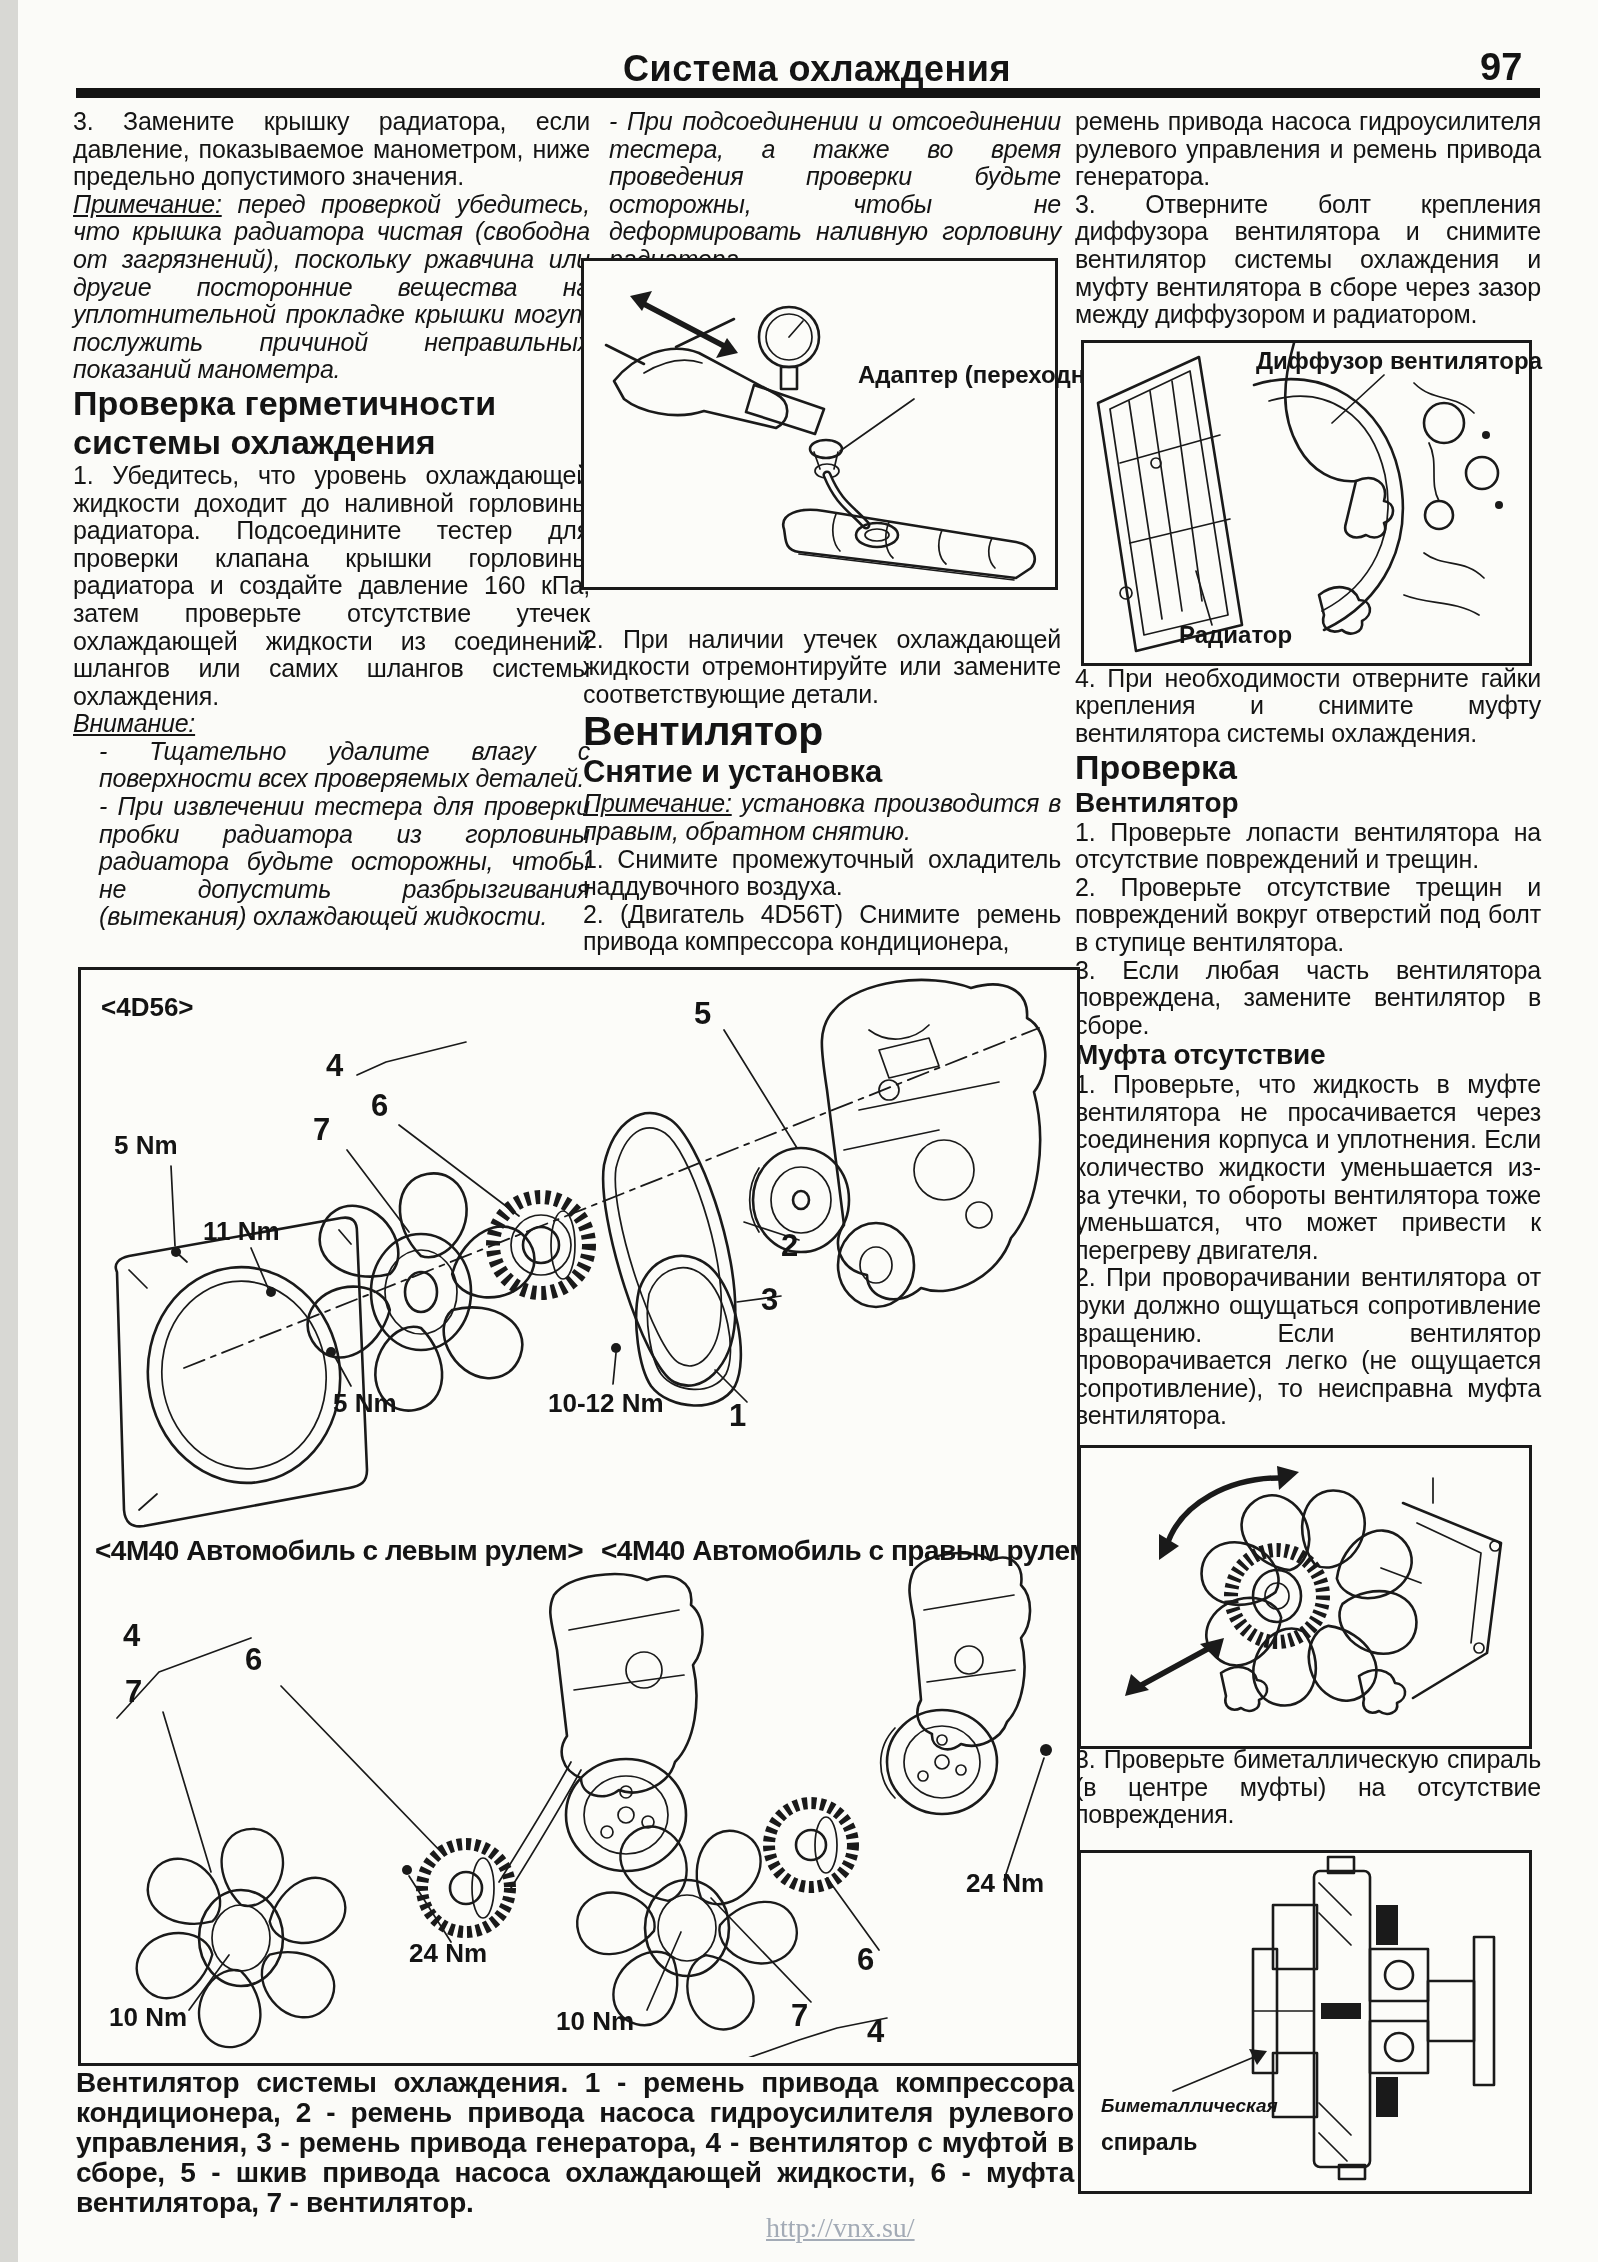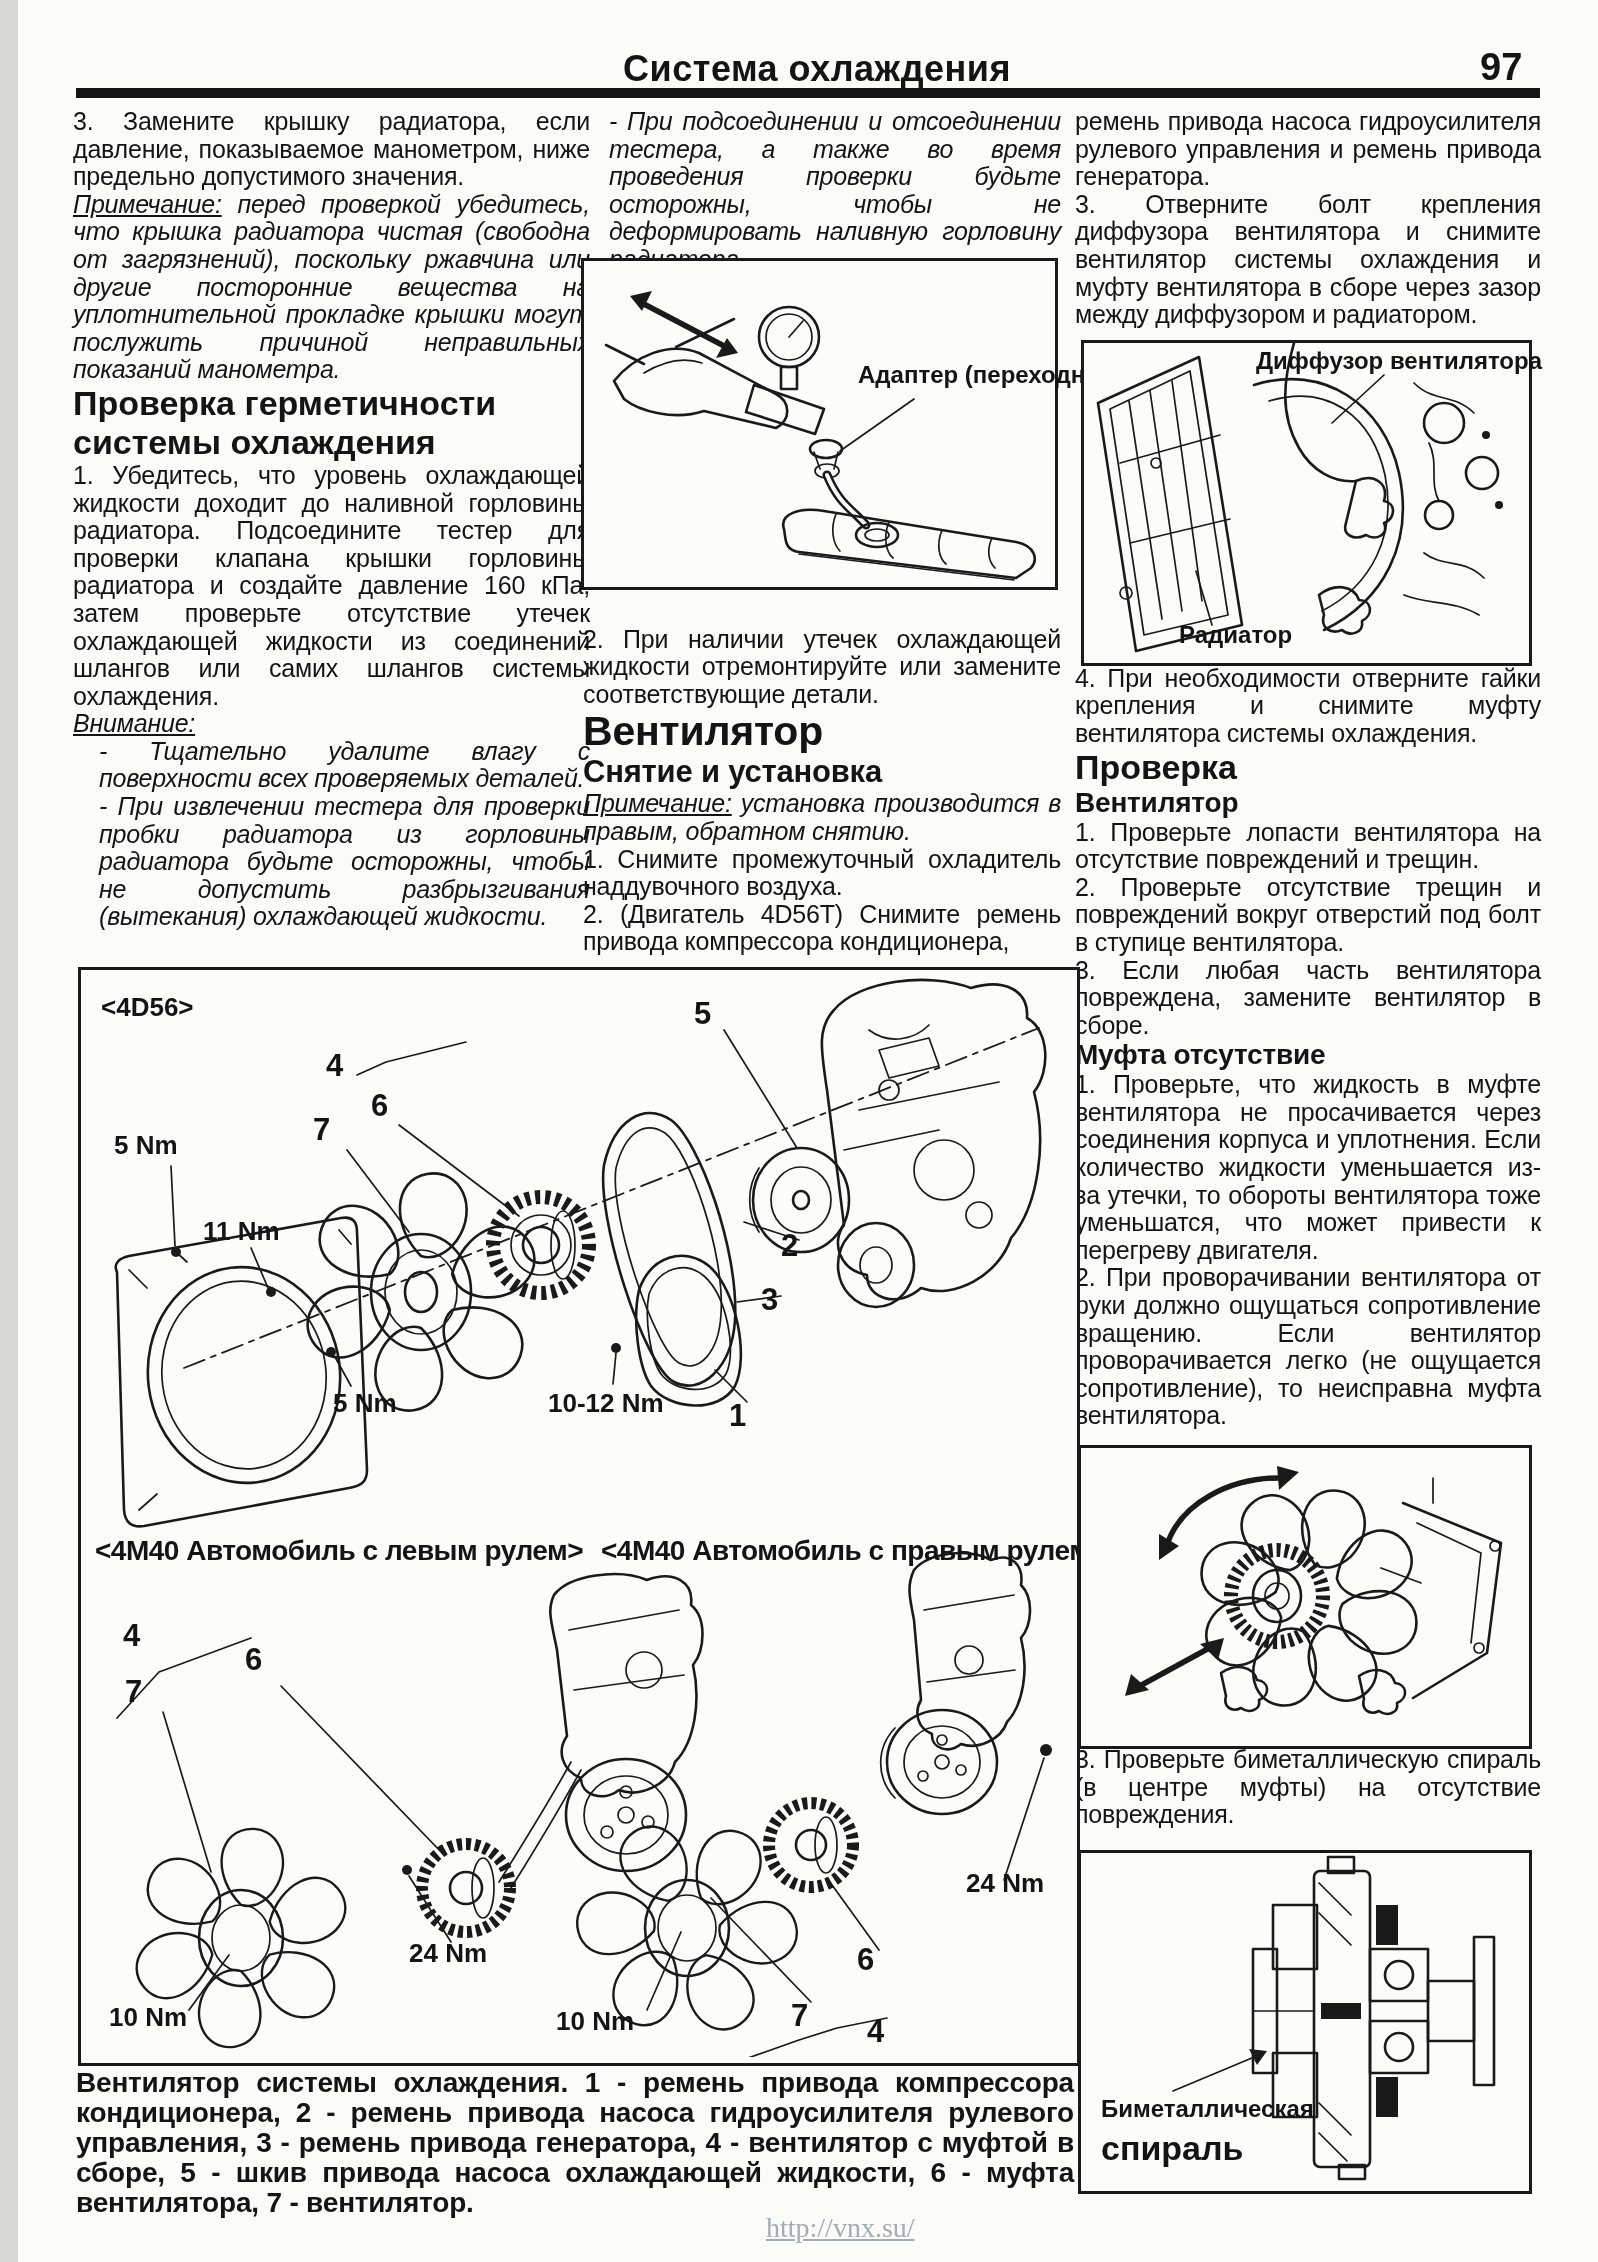--- a/index.html
+++ b/index.html
@@ -340,21 +340,21 @@
       <rect class="a" x="393" y="84" width="20" height="148"></rect>
       <rect class="a" x="247" y="4" width="26" height="16"></rect>
       <rect class="a" x="258" y="312" width="26" height="14"></rect>
       <rect class="fillb" x="295" y="52" width="22" height="40"></rect>
       <rect class="fillb" x="295" y="224" width="22" height="40"></rect>
       <rect class="fillb" x="240" y="150" width="40" height="16"></rect>
       <path class="a thin" d="M238,30 L270,62 M238,60 L270,92 M238,250 L270,282 M238,280 L266,308"></path>
       <path class="a thin" d="M92,238 L178,202"></path>
       <polygon class="fillb" points="186,198 168,196 176,212"></polygon>
     </svg>
-    <span class="flabel" style="left:20px;top:242px;font-size:24px;">Биметаллическая</span>
-    <span class="flabel" style="left:20px;top:276px;font-size:34px;">спираль</span>
+    <span class="flabel" style="left:20px;top:242px;font-size:19px;font-style:italic;">Биметаллическая</span>
+    <span class="flabel" style="left:20px;top:276px;font-size:23px;">спираль</span>
   </div>
 
   <div class="caption">Вентилятор системы охлаждения. 1 - ремень привода компрессора кондиционера, 2 - ремень привода насоса гидроусилителя рулевого управления, 3 - ремень привода генератора, 4 - вентилятор с муфтой в сборе, 5 - шкив привода насоса охлаждающей жидкости, 6 - муфта вентилятора, 7 - вентилятор.</div>
 
   <div class="watermark">http://vnx.su/</div>
 
 </div>
 
 </body></html>

